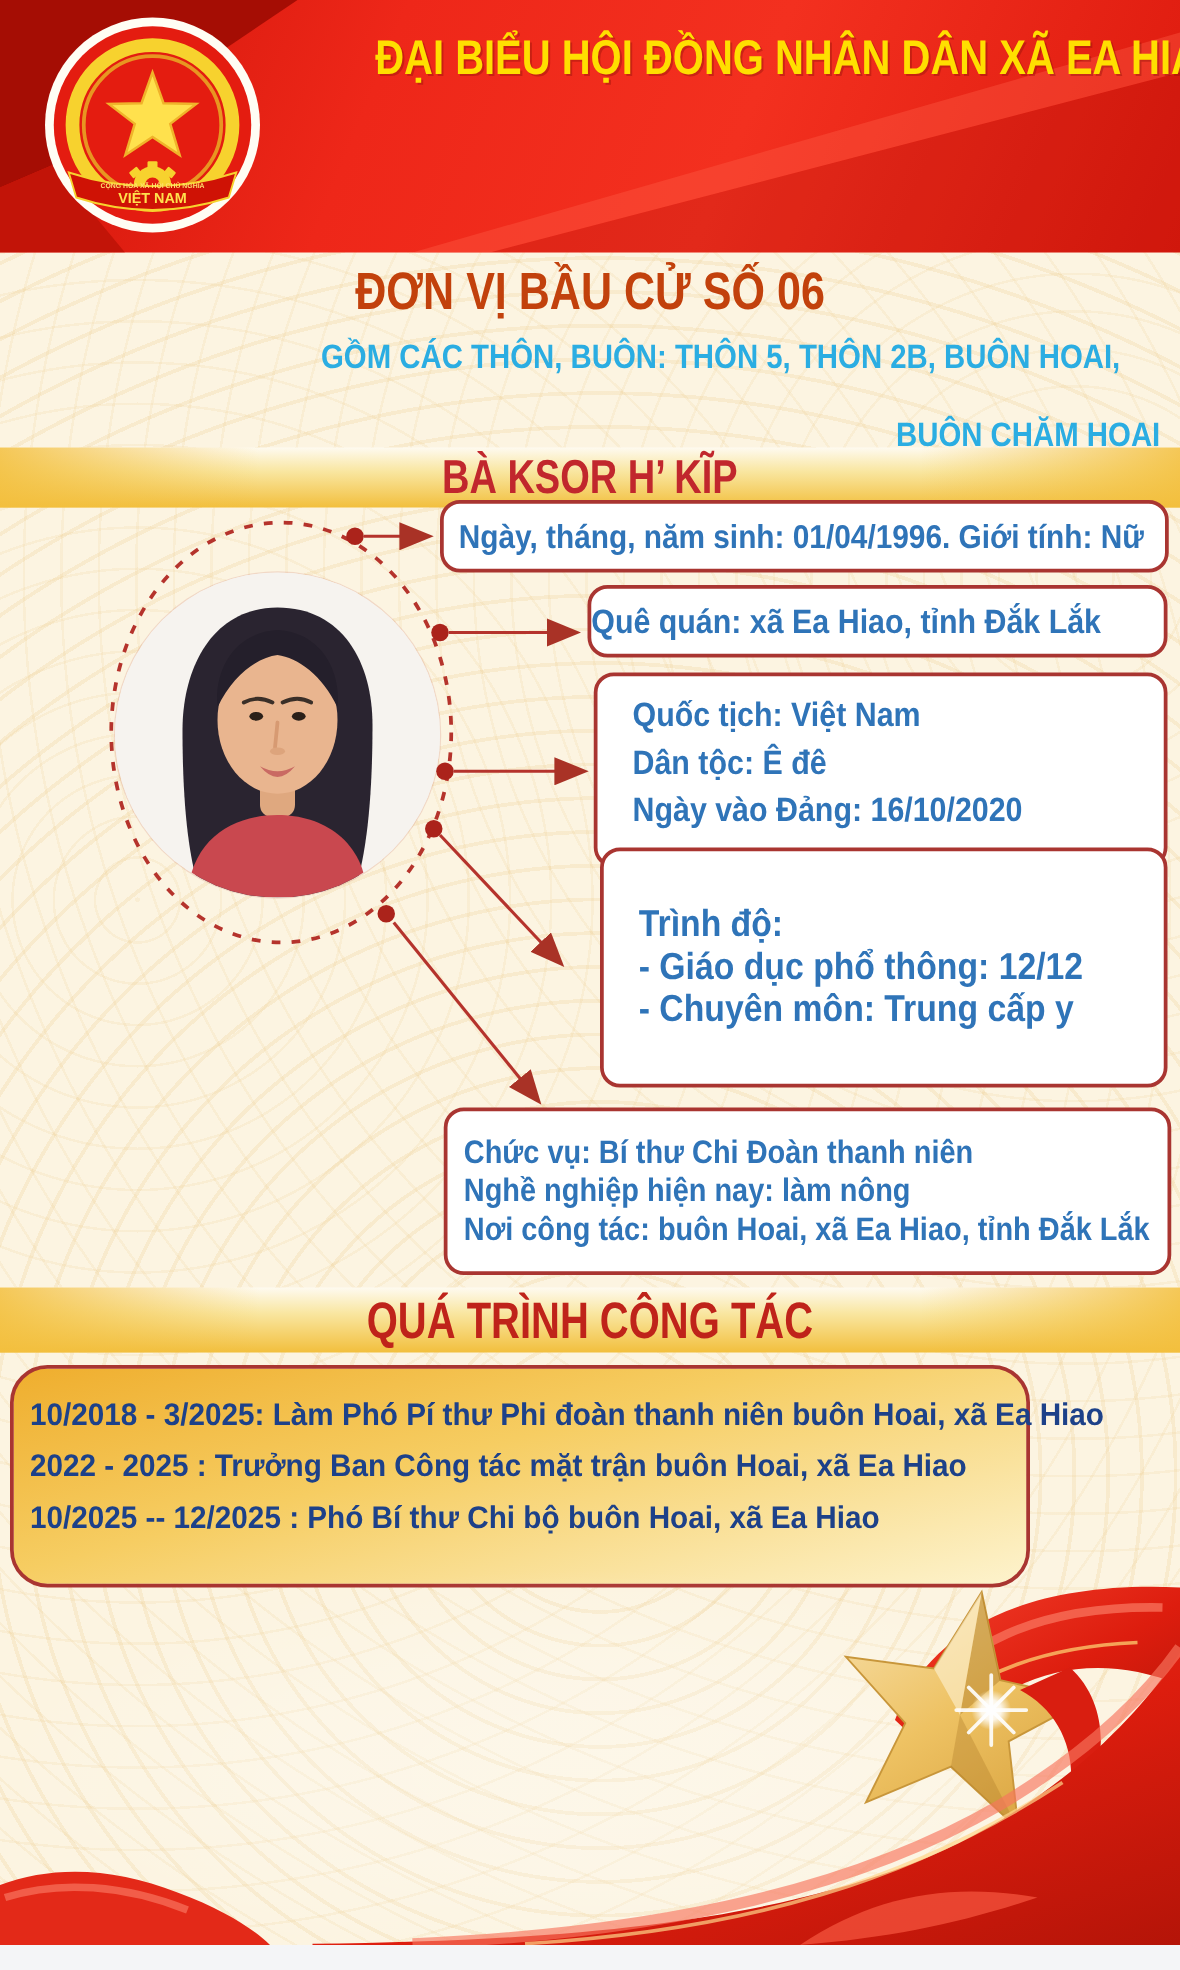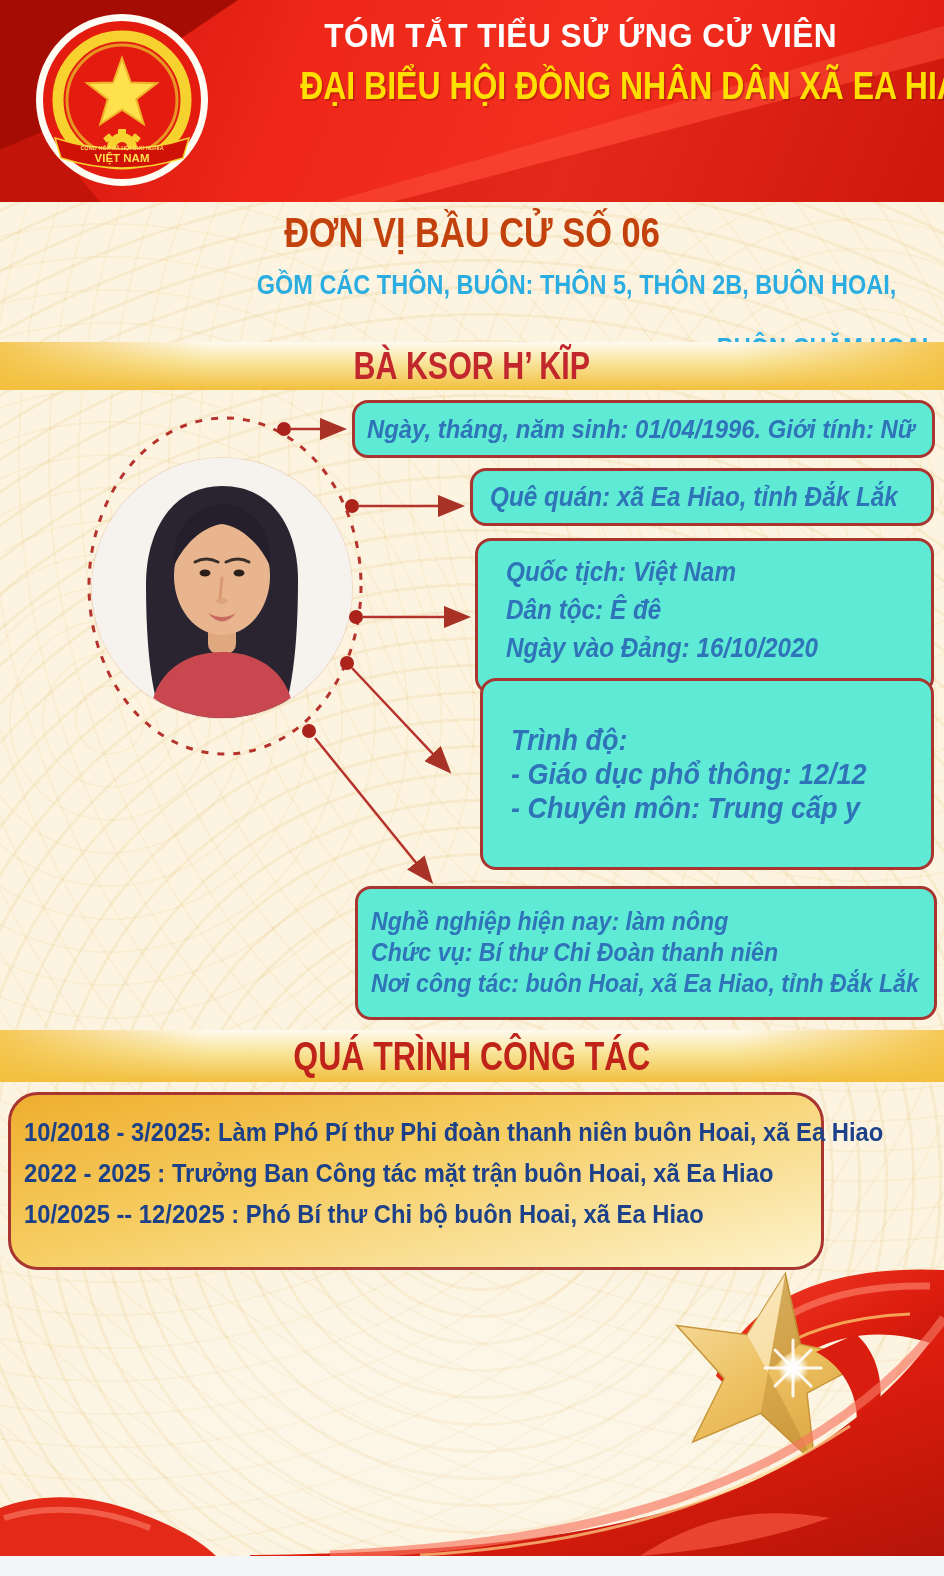--- a/index.html
+++ b/index.html
@@ -34,35 +34,35 @@
   .unit-title span{display:inline-block;transform:scaleX(.82);white-space:nowrap;}
   .unit-sub{left:0;width:944px;text-align:right;color:#2bade2;font-weight:bold;font-size:27px;}
   .unit-sub span{display:inline-block;transform:scaleX(.87);white-space:nowrap;}
   
   .gold-band{
     left:0;width:944px;height:48px;text-align:center;
     background:
       linear-gradient(90deg, rgba(243,191,61,.85) 0%, rgba(243,191,61,0) 22%, rgba(243,191,61,0) 78%, rgba(243,191,61,.85) 100%),
       linear-gradient(180deg,#fefaf0 0%,#f9e6a0 40%,#f2bf3d 100%);
   }
-  .name-band{top:342px;text-decoration:underline;}
+  .name-band{top:358px;text-decoration:underline;}
   .work-band{top:1030px;height:52px;}
   .name-text{font-size:38px;font-weight:bold;color:#c1272d;line-height:48px;display:inline-block;transform:scaleX(.80);white-space:nowrap;}
   .work-title{font-size:41px;font-weight:bold;color:#bf231a;line-height:52px;display:inline-block;transform:scaleX(.78);white-space:nowrap;}
   
   .photo-wrap{left:92px;top:458px;width:260px;height:260px;border-radius:50%;overflow:hidden;background:#f6f3ef;box-shadow:0 0 0 1px rgba(180,60,50,.15);}
   
   .info-box{
-    border:3px solid #a93531;border-radius:16px;background:#5eead4;
-    color:#2f74b8;font-weight:bold;font-style:italic;
+    border:3px solid #a93531;border-radius:16px;background:#ffffff;
+    color:#2f74b8;font-weight:bold;
   }
   .info-box .ln{white-space:nowrap;}
   .info-box .ln span{display:inline-block;transform:scaleX(.90);transform-origin:left center;white-space:nowrap;}
   .box1{left:352px;top:400px;width:583px;height:58px;font-size:26.5px;line-height:52px;padding-left:12px;}
-  .box2{left:470px;top:468px;width:464px;height:58px;font-size:27px;line-height:52px;padding-left:17px;}
+  .box2{left:470px;top:468px;width:464px;height:58px;font-size:27px;line-height:52px;}
   .box3{left:475px;top:538px;width:459px;height:156px;font-size:27px;line-height:38px;padding:12px 0 0 28px;}
   .box4{left:480px;top:678px;width:454px;height:192px;font-size:30px;line-height:34px;padding:42px 0 0 28px;}
   .box5{left:355px;top:886px;width:582px;height:134px;font-size:26px;line-height:31px;padding:17px 0 0 13px;}
   .box5 .ln span{transform:scaleX(.89);}
   
   .history-box{
     left:8px;top:1092px;width:816px;height:178px;border:3px solid #a93531;border-radius:30px;
     background:linear-gradient(165deg,#efae2e 0%,#f6cd62 42%,#fdf3cd 100%);
     color:#1d4189;font-weight:bold;font-size:25px;line-height:41px;padding:17px 0 0 13px;
   }
@@ -104,21 +104,20 @@
             <rect x="99" y="125" width="8" height="6" rx="1" transform="rotate(40 103 128)"></rect>
           </g>
           <circle cx="89" cy="138" r="6" fill="#e41c10"></circle>
         </g>
         <path d="M22,128 Q89,150 156,128 L150,148 Q89,168 28,148 Z" fill="#cf1205" stroke="#f7d22e" stroke-width="1.5"></path>
         <text x="89" y="140" text-anchor="middle" font-size="5.5" font-weight="bold" fill="#ffdf6e" font-family="Liberation Sans, sans-serif">CỘNG HÒA XÃ HỘI CHỦ NGHĨA</text>
         <text x="89" y="152" text-anchor="middle" font-size="11.5" font-weight="bold" fill="#ffe14d" font-family="Liberation Sans, sans-serif">VIỆT NAM</text>
       </svg>
     </div>
     <div class="header-titles">
-      <div><span class="ht1">TÓM TẮT TIỂU SỬ ỨNG CỬ VIÊN</span></div>
       <div><span class="ht2">ĐẠI BIỂU HỘI ĐỒNG NHÂN DÂN XÃ EA HIAO</span></div>
     </div>
   </div>
 
   <div class="abs unit-title">
     <span>ĐƠN VỊ BẦU CỬ SỐ 06</span>
   </div>
   <div class="abs unit-sub" style="top:270px;">
     <span>GỒM CÁC THÔN, BUÔN: THÔN 5, THÔN 2B, BUÔN HOAI,</span>
   </div>
@@ -185,22 +184,22 @@
     <div class="ln"><span>Ngày vào Đảng: 16/10/2020</span></div>
   </div>
 
   <div class="abs info-box box4">
     <div class="ln"><span>Trình độ:</span></div>
     <div class="ln"><span>- Giáo dục phổ thông: 12/12</span></div>
     <div class="ln"><span>- Chuyên môn: Trung cấp y</span></div>
   </div>
 
   <div class="abs info-box box5">
+    <div class="ln"><span>Chức vụ: Bí thư Chi Đoàn thanh niên</span></div>
     <div class="ln"><span>Nghề nghiệp hiện nay: làm nông</span></div>
-    <div class="ln"><span>Chức vụ: Bí thư Chi Đoàn thanh niên</span></div>
     <div class="ln"><span>Nơi công tác: buôn Hoai, xã Ea Hiao, tỉnh Đắk Lắk</span></div>
   </div>
 
   <div class="abs gold-band work-band">
     <span class="work-title">QUÁ TRÌNH CÔNG TÁC</span>
   </div>
 
   <div class="abs history-box">
     <div class="ln"><span>10/2018 - 3/2025: Làm Phó Pí thư Phi đoàn thanh niên buôn Hoai, xã Ea Hiao</span></div>
     <div class="ln"><span>2022 - 2025 : Trưởng Ban Công tác mặt trận buôn Hoai, xã Ea Hiao</span></div>

